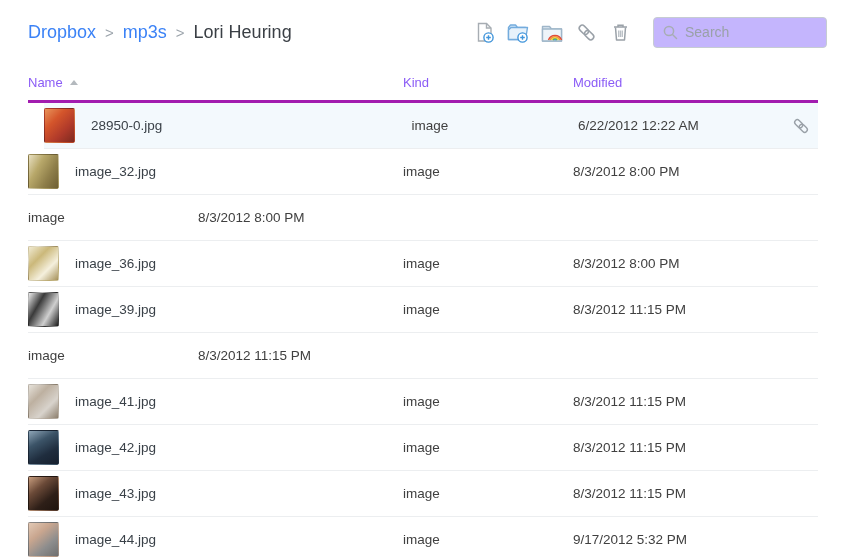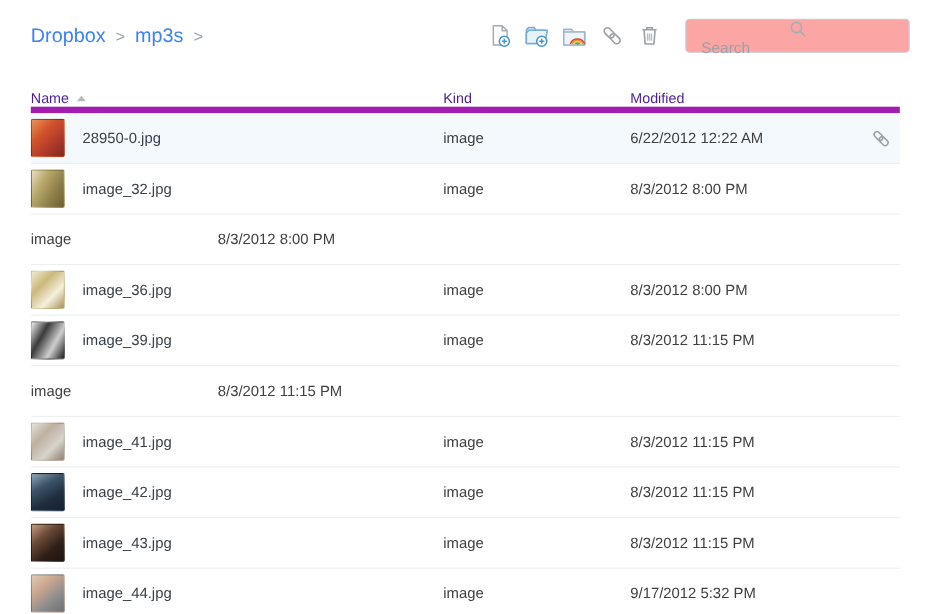--- a/index.html
+++ b/index.html
@@ -40,51 +40,50 @@
     height: 34px;
     display: flex;
     align-items: center;
     justify-content: center;
     background: none;
     border: none;
     cursor: pointer;
   }
   .search-box {
     margin-left: 16px;
-    width: 204px;
+    width: 174px;
     height: 31px;
     border: 1px solid #c6ccd2;
     border-radius: 4px;
-    background: #fca5a5;
+    background: #c4b5fd;
     display: flex;
     align-items: center;
     padding: 0 8px;
-    flex-direction: column;
   }
   .search-box input {
     border: none;
     outline: none;
     flex: 1;
     font-size: 14px;
     font-family: inherit;
     color: #3d4248;
     margin-left: 6px;
     background: transparent;
   }
   .search-box input::placeholder { color: #9aa1a8; }
 
   
   .file-table { margin: 0 28px; width: 790px; }
   .thead {
     display: flex;
-    align-items: flex-end;
+    align-items: center;
     height: 39px;
-    border-bottom: 6px solid #a21caf;
+    border-bottom: 3px solid #a21caf;
     font-size: 13px;
-    color: #4c1d95;
+    color: #8b5cf6;
   }
   .col-name { width: 375px; display: flex; align-items: center; }
   .col-kind { width: 170px; }
   .col-mod  { width: 210px; }
   .col-link { width: 35px; display: flex; justify-content: center; }
   .sort-arrow {
     display: inline-block;
     margin-left: 7px;
     width: 0; height: 0;
     border-left: 4px solid transparent;
@@ -94,21 +93,21 @@
 
   .row {
     display: flex;
     align-items: center;
     height: 46px;
     border-bottom: 1px solid #ecee f0;
     border-bottom: 1px solid #eceef0;
     font-size: 13.5px;
     cursor: pointer;
   }
-  .row.selected { background: #f3f9fd; }
+  .row.selected { background: #f3f9fd; margin-left: 16px; }
   .name-cell { display: flex; align-items: center; }
   .thumb {
     width: 31px;
     height: 35px;
     border-radius: 2px;
     border: 1px solid rgba(0,0,0,0.08);
     margin-right: 16px;
     flex: none;
   }
   .fname { color: #3a4148; }
@@ -118,20 +117,21 @@
 </style>
 </head>
 <body>
 
 <div class="topbar">
   <div class="breadcrumb">
     <a class="crumb-link">Dropbox</a>
     <span class="crumb-sep">&gt;</span>
     <a class="crumb-link">mp3s</a>
     <span class="crumb-sep">&gt;</span>
+    <span class="crumb-current">Lori Heuring</span>
   </div>
 
   <div class="toolbar">
 
     <button class="tool-btn" title="">
       <span>
         <svg class="icon-svg" width="23" height="23" viewBox="0 0 23 23">
           <path d="M5.5 2.5 h8 l4.5 4.5 v13 h-12.5 z" fill="#ffffff" stroke="#a7adb3" stroke-width="1.4"></path>
           <path d="M13.5 2.5 v4.5 h4.5" fill="none" stroke="#a7adb3" stroke-width="1.4"></path>
           <circle cx="15.5" cy="16.5" r="4.6" fill="#ffffff" stroke="#4095db" stroke-width="1.4"></circle>

